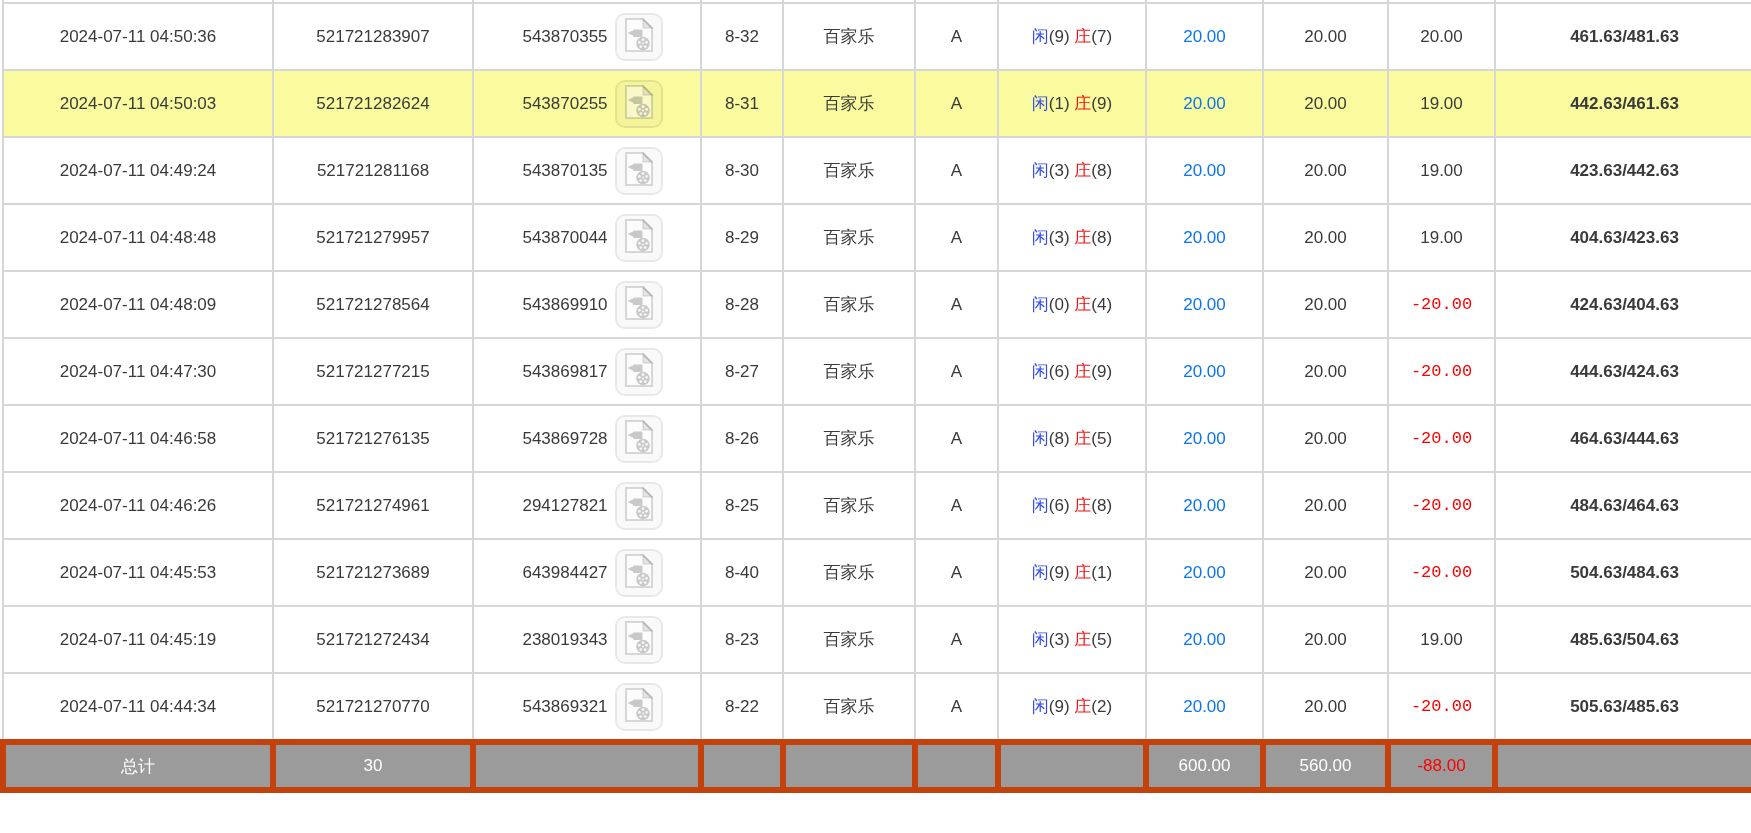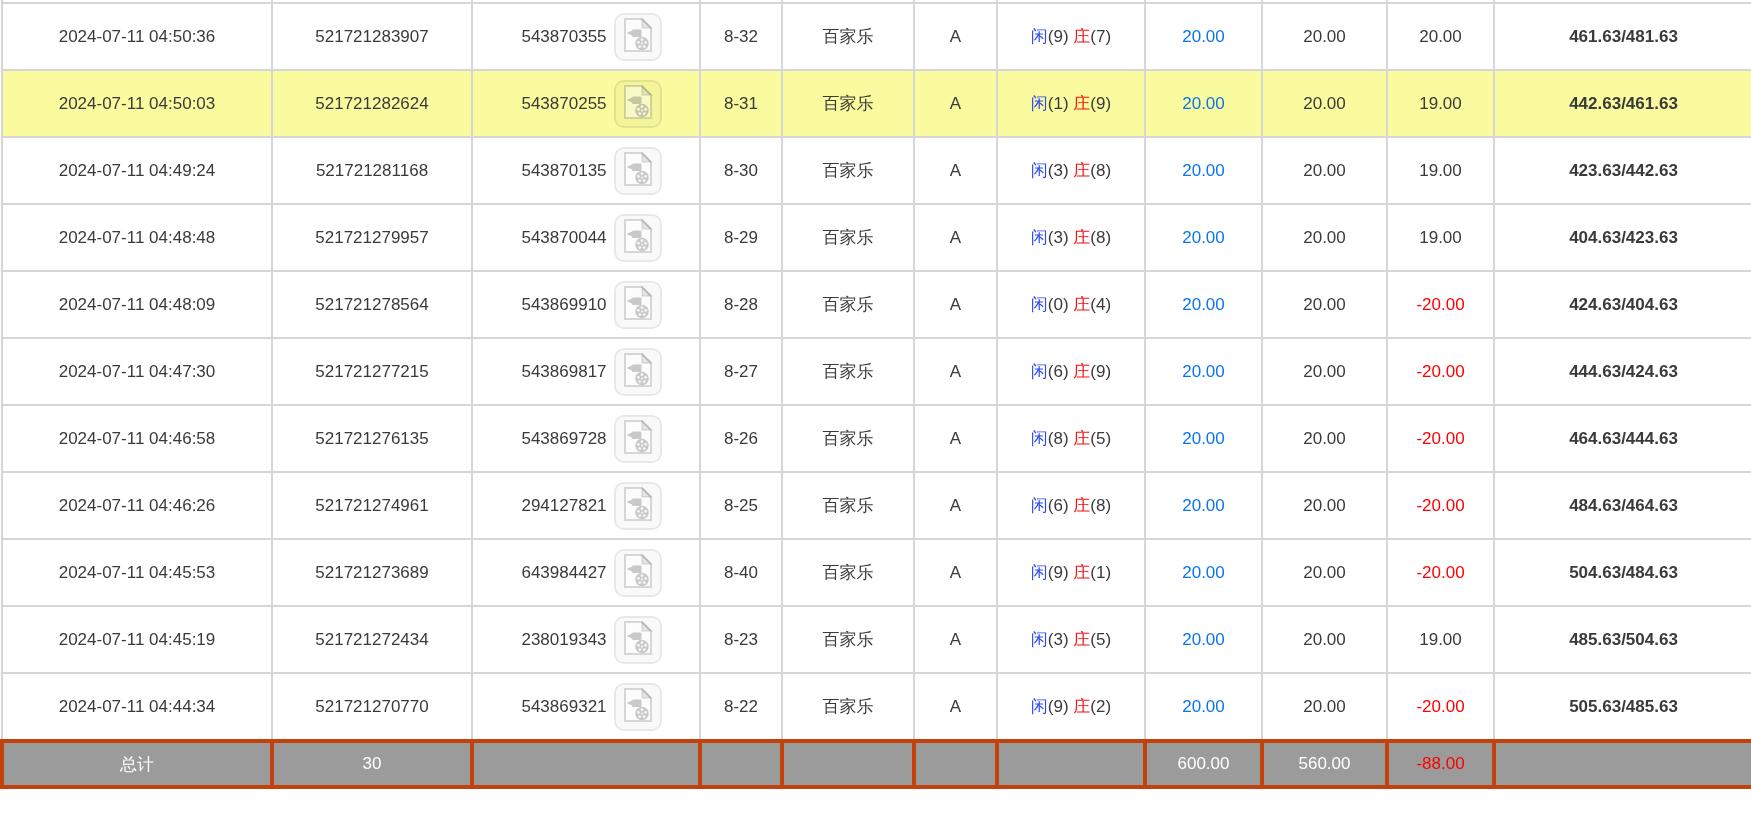--- a/index.html
+++ b/index.html
@@ -40,26 +40,26 @@
   td.game-no .wrap{display:flex;align-items:center;justify-content:center;gap:7px;padding-left:11px;}
   .video-btn{
     display:inline-flex;align-items:center;justify-content:center;
     width:48px;height:48px;border-radius:10px;
     border:2px solid rgba(0,0,0,0.07);
     background:rgba(0,0,0,0.025);
     cursor:pointer;padding:0;
   }
   .pl{color:var(--player);}
   .bk{color:var(--banker);}
-  .neg{color:var(--neg);}
+  .neg{color:var(--neg);font-family:Liberation Mono, monospace;}
   a.bet-link{color:var(--link);text-decoration:none;cursor:pointer;}
   tr.summary td{
     background:var(--sum-bg);
     color:var(--sum-text);
-    border:4px solid #c2410c;
+    border:6px solid #c2410c;
     height:42px;
   }
   tr.summary.first td{border-top:2px solid var(--border);}
   tr.summary td.neg-cell{color:var(--neg);}
 </style>
 </head>
 <body>
 
 <table class="records">
   <colgroup>

